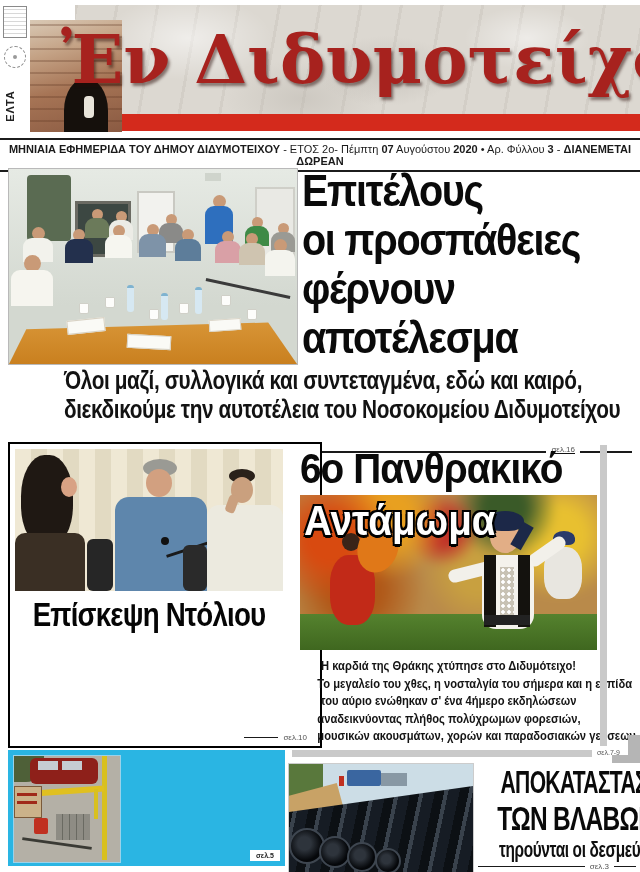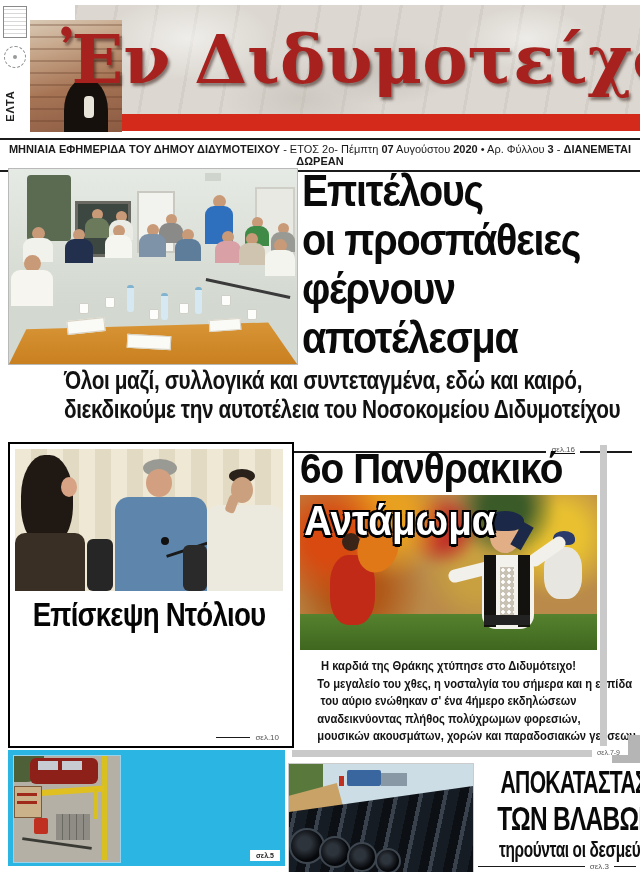--- a/index.html
+++ b/index.html
@@ -59,21 +59,21 @@
   .lead-sub{left:0;top:366px;width:640px;text-align:center;}
   .lead-sub div{font-size:26px;line-height:29px;font-weight:700;letter-spacing:-.5px;color:#121212;
       transform:scaleX(.8);transform-origin:50% 50%;white-space:nowrap;}
   .rulerow{display:flex;align-items:flex-start;}
   .rulerow .ln{border-top:2px solid #1a1a1a;}
   .pref{font-size:8px;color:#555;padding:0 5px;line-height:10px;}
   .lead-rule{left:8px;top:445px;width:624px;height:14px;text-decoration:underline;}
   .lead-rule .l1{flex:1;margin-top:6px;}
   .lead-rule .l2{width:52px;margin-top:6px;}
   
-  .nt-box{left:8px;top:442px;width:282px;height:302px;border:2px solid #000;background:#fff;}
+  .nt-box{left:8px;top:442px;width:282px;height:302px;border:2px solid #000;background:#fff;padding-left:28px;}
   .nt-photo{left:5px;top:5px;width:268px;height:142px;overflow:hidden;
      background:repeating-linear-gradient(90deg,#efe8d4 0 16px,#e2dac2 16px 32px);}
   .nt-head{left:0;top:152px;width:278px;text-align:center;font-size:33px;font-weight:700;letter-spacing:-1px;
      transform:scaleX(.84);transform-origin:50% 50%;white-space:nowrap;color:#050505;}
   .nt-dek{left:0;top:190px;width:278px;text-align:center;}
   .nt-dek div{font-size:23px;line-height:27px;font-weight:700;letter-spacing:-.5px;color:#101010;
      transform:scaleX(.8);transform-origin:50% 50%;white-space:nowrap;}
   .nt-ref{right:8px;bottom:3px;display:flex;align-items:flex-start;}
   .nt-ref .ln{width:34px;border-top:1.5px solid #1a1a1a;margin-top:4px;}
   

